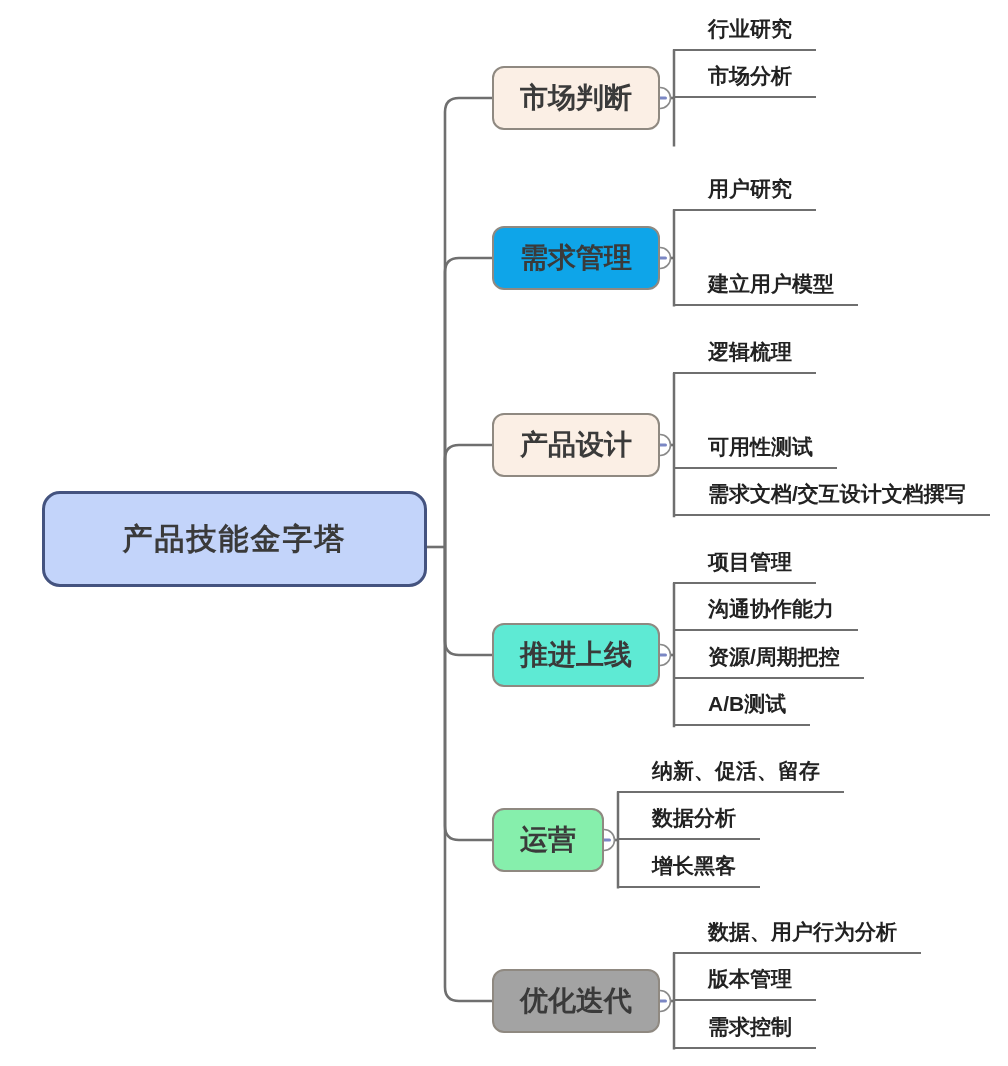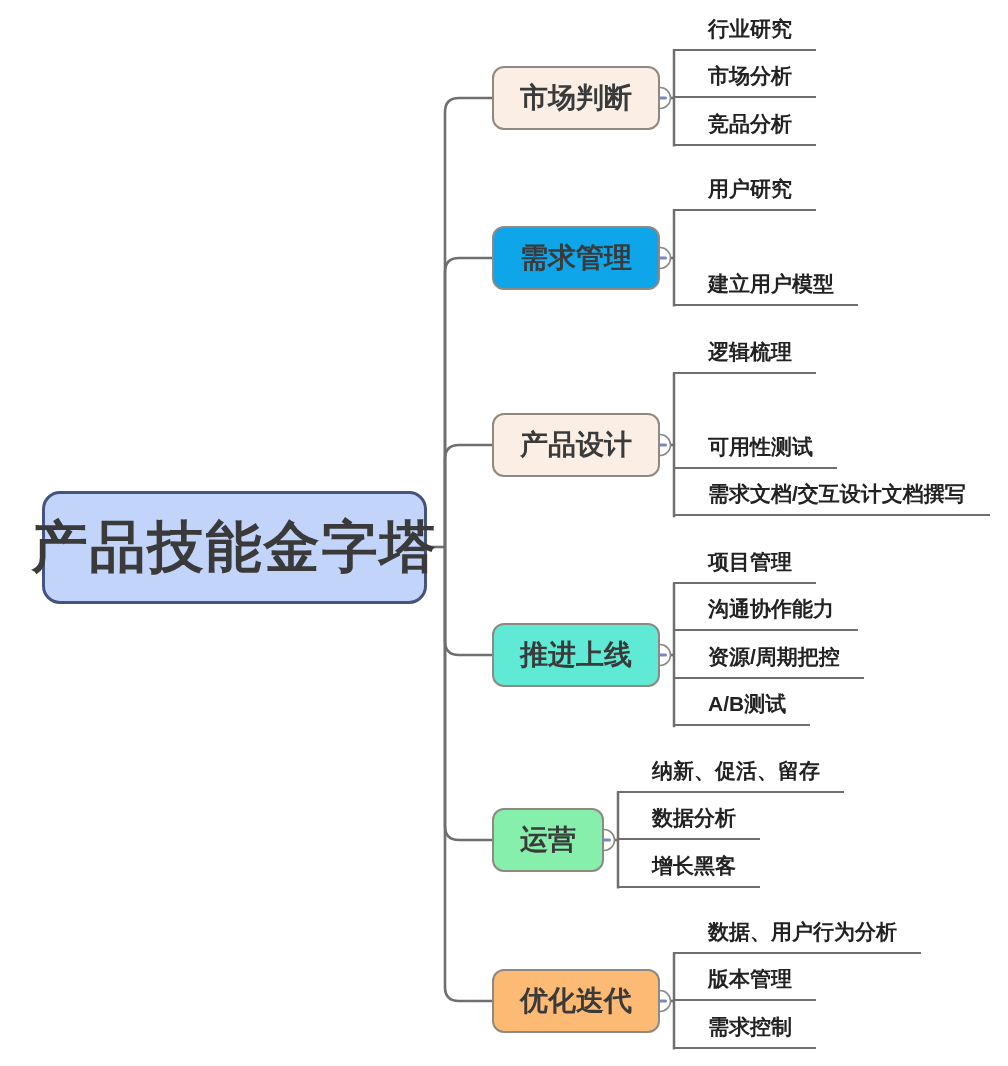--- a/index.html
+++ b/index.html
@@ -2,24 +2,24 @@
 <html><head>
 <meta charset="utf-8">
 <style>
   html,body { margin:0; padding:0; background:#ffffff; }
   #canvas {
     position:relative; width:1008px; height:1066px; background:#ffffff;
     font-family:"Liberation Sans", sans-serif; overflow:hidden;
   }
   #connector-svg { position:absolute; left:0; top:0; }
   .root-node {
-    position:absolute; left:42px; top:491px; width:385px; height:113px;
+    position:absolute; left:42px; top:491px; width:385px; height:96px;
     box-sizing:border-box; border:3px solid; border-radius:18px;
     display:flex; align-items:center; justify-content:center;
-    font-size:56px; font-weight:bold; letter-spacing:2px; white-space:nowrap;
+    font-size:30px; font-weight:bold; letter-spacing:2px; white-space:nowrap;
   }
   .branch-node {
     position:absolute; box-sizing:border-box; height:64px;
     border:2.5px solid; border-radius:12px;
     display:flex; align-items:center; padding:0 26px;
     font-size:28px; font-weight:bold; white-space:nowrap;
   }
   .leaf-node {
     position:absolute; box-sizing:border-box; height:33px;
     display:flex; align-items:flex-end; padding:0 24px 6px 35px;
@@ -61,34 +61,33 @@
       <line x1="654.5" y1="655" x2="665.5" y2="655" stroke="#7B87C4" stroke-width="3" stroke-linecap="round"></line>
       <circle cx="604" cy="840" r="10.5" fill="#FFFFFF" stroke="#8A8A8A" stroke-width="1.6"></circle>
       <line x1="598.5" y1="840" x2="609.5" y2="840" stroke="#7B87C4" stroke-width="3" stroke-linecap="round"></line>
       <circle cx="660" cy="1001" r="10.5" fill="#FFFFFF" stroke="#8A8A8A" stroke-width="1.6"></circle>
       <line x1="654.5" y1="1001" x2="665.5" y2="1001" stroke="#7B87C4" stroke-width="3" stroke-linecap="round"></line>
     </svg>
   <div class="root-node" style="background: rgb(195, 212, 250); border-color: rgb(68, 83, 127); color: rgb(58, 58, 58);">产品技能金字塔</div>
 <div class="branch-node" style="left: 492px; top: 66px; background: rgb(251, 239, 229); border-color: rgb(143, 137, 129); color: rgb(58, 58, 58);">市场判断</div>
     <div class="leaf-node" style="left: 673px; top: 18px; border-bottom-color: rgb(111, 111, 111); color: rgb(34, 34, 34);">行业研究</div>
     <div class="leaf-node" style="left: 673px; top: 65px; border-bottom-color: rgb(111, 111, 111); color: rgb(34, 34, 34);">市场分析</div>
-    <div class="leaf-node" style="left: 673px; top: 112.5px; border-bottom-color: rgb(111, 111, 111); color: rgb(34, 34, 34);">竞品分析</div>
     <div class="branch-node" style="left: 492px; top: 226px; background: #0ea5e9; border-color: rgb(143, 137, 129); color: rgb(58, 58, 58);">需求管理</div>
     <div class="leaf-node" style="left: 673px; top: 177.5px; border-bottom-color: rgb(111, 111, 111); color: rgb(34, 34, 34);">用户研究</div>
     <div class="leaf-node" style="left: 673px; top: 272.5px; border-bottom-color: rgb(111, 111, 111); color: rgb(34, 34, 34);">建立用户模型</div>
     <div class="branch-node" style="left: 492px; top: 413px; background: rgb(251, 239, 229); border-color: rgb(143, 137, 129); color: rgb(58, 58, 58);">产品设计</div>
     <div class="leaf-node" style="left: 673px; top: 340.75px; border-bottom-color: rgb(111, 111, 111); color: rgb(34, 34, 34);">逻辑梳理</div>
     <div class="leaf-node" style="left: 673px; top: 435.75px; border-bottom-color: rgb(111, 111, 111); color: rgb(34, 34, 34);">可用性测试</div>
     <div class="leaf-node" style="left: 673px; top: 483.25px; border-bottom-color: rgb(111, 111, 111); color: rgb(34, 34, 34);">需求文档/交互设计文档撰写</div>
     <div class="branch-node" style="left: 492px; top: 623px; background: #5eead4; border-color: rgb(143, 137, 129); color: rgb(58, 58, 58); text-align: right;">推进上线</div>
     <div class="leaf-node" style="left: 673px; top: 550.75px; border-bottom-color: rgb(111, 111, 111); color: rgb(34, 34, 34);">项目管理</div>
     <div class="leaf-node" style="left: 673px; top: 598.25px; border-bottom-color: rgb(111, 111, 111); color: rgb(34, 34, 34);">沟通协作能力</div>
     <div class="leaf-node" style="left: 673px; top: 645.75px; border-bottom-color: rgb(111, 111, 111); color: rgb(34, 34, 34);">资源/周期把控</div>
     <div class="leaf-node" style="left: 673px; top: 693.25px; border-bottom-color: rgb(111, 111, 111); color: rgb(34, 34, 34);">A/B测试</div>
     <div class="branch-node" style="left: 492px; top: 808px; background: #86efac; border-color: rgb(143, 137, 129); color: rgb(58, 58, 58);">运营</div>
     <div class="leaf-node" style="left: 617px; top: 759.5px; border-bottom-color: rgb(111, 111, 111); color: rgb(34, 34, 34);">纳新、促活、留存</div>
     <div class="leaf-node" style="left: 617px; top: 807px; border-bottom-color: rgb(111, 111, 111); color: rgb(34, 34, 34);">数据分析</div>
     <div class="leaf-node" style="left: 617px; top: 854.5px; border-bottom-color: rgb(111, 111, 111); color: rgb(34, 34, 34);">增长黑客</div>
-    <div class="branch-node" style="left: 492px; top: 969px; background: #fdba74; border-color: rgb(143, 137, 129); color: rgb(58, 58, 58);">优化迭代</div>
+    <div class="branch-node" style="left: 492px; top: 969px; background: #a3a3a3; border-color: rgb(143, 137, 129); color: rgb(58, 58, 58);">优化迭代</div>
     <div class="leaf-node" style="left: 673px; top: 920.5px; border-bottom-color: rgb(111, 111, 111); color: rgb(34, 34, 34);">数据、用户行为分析</div>
     <div class="leaf-node" style="left: 673px; top: 968px; border-bottom-color: rgb(111, 111, 111); color: rgb(34, 34, 34);">版本管理</div>
     <div class="leaf-node" style="left: 673px; top: 1015.5px; border-bottom-color: rgb(111, 111, 111); color: rgb(34, 34, 34);">需求控制</div>
   </div>
 
 </body></html>

